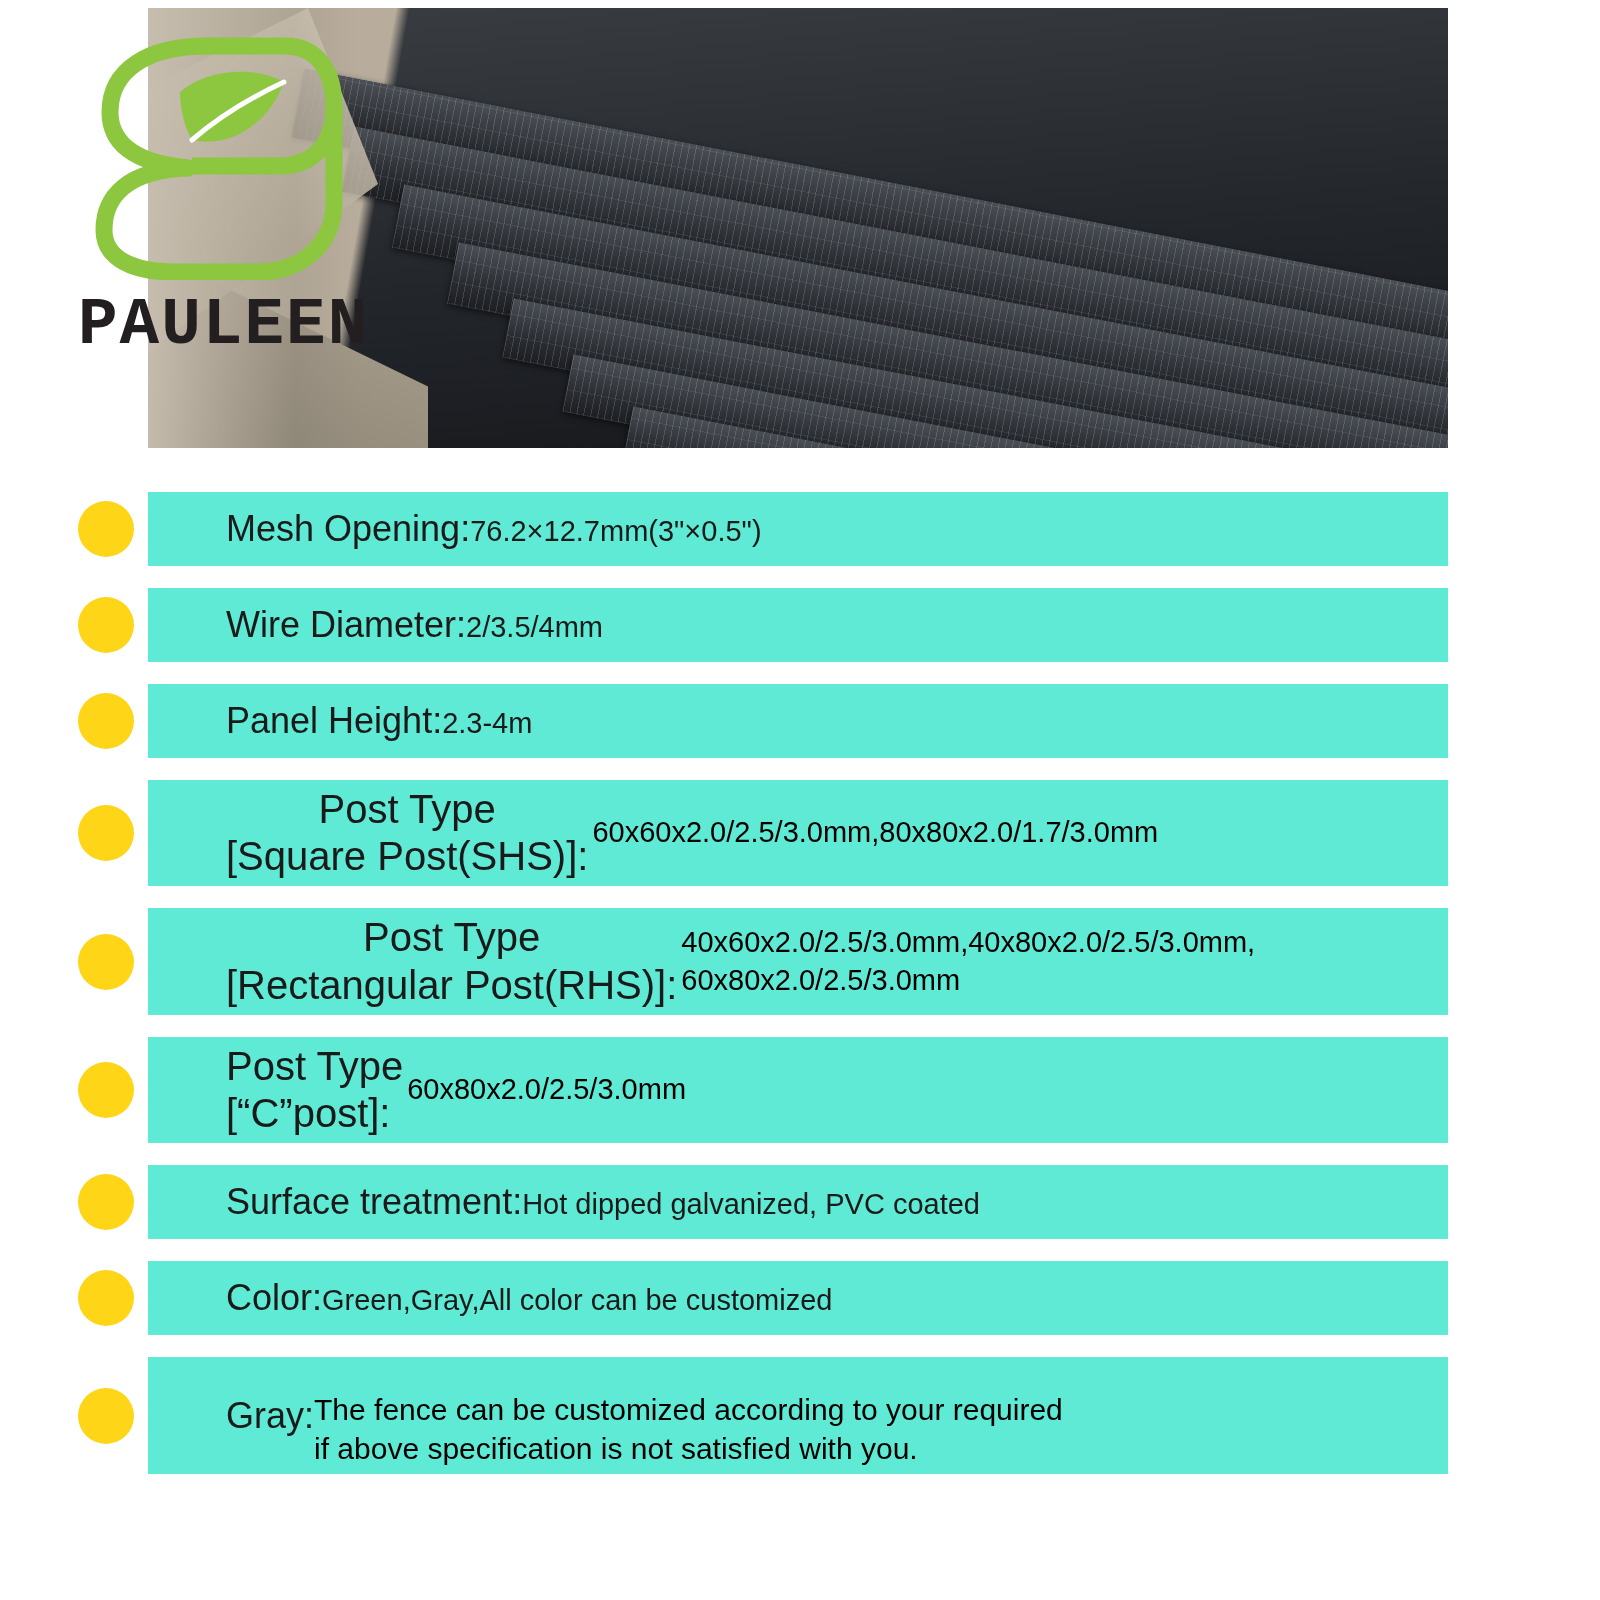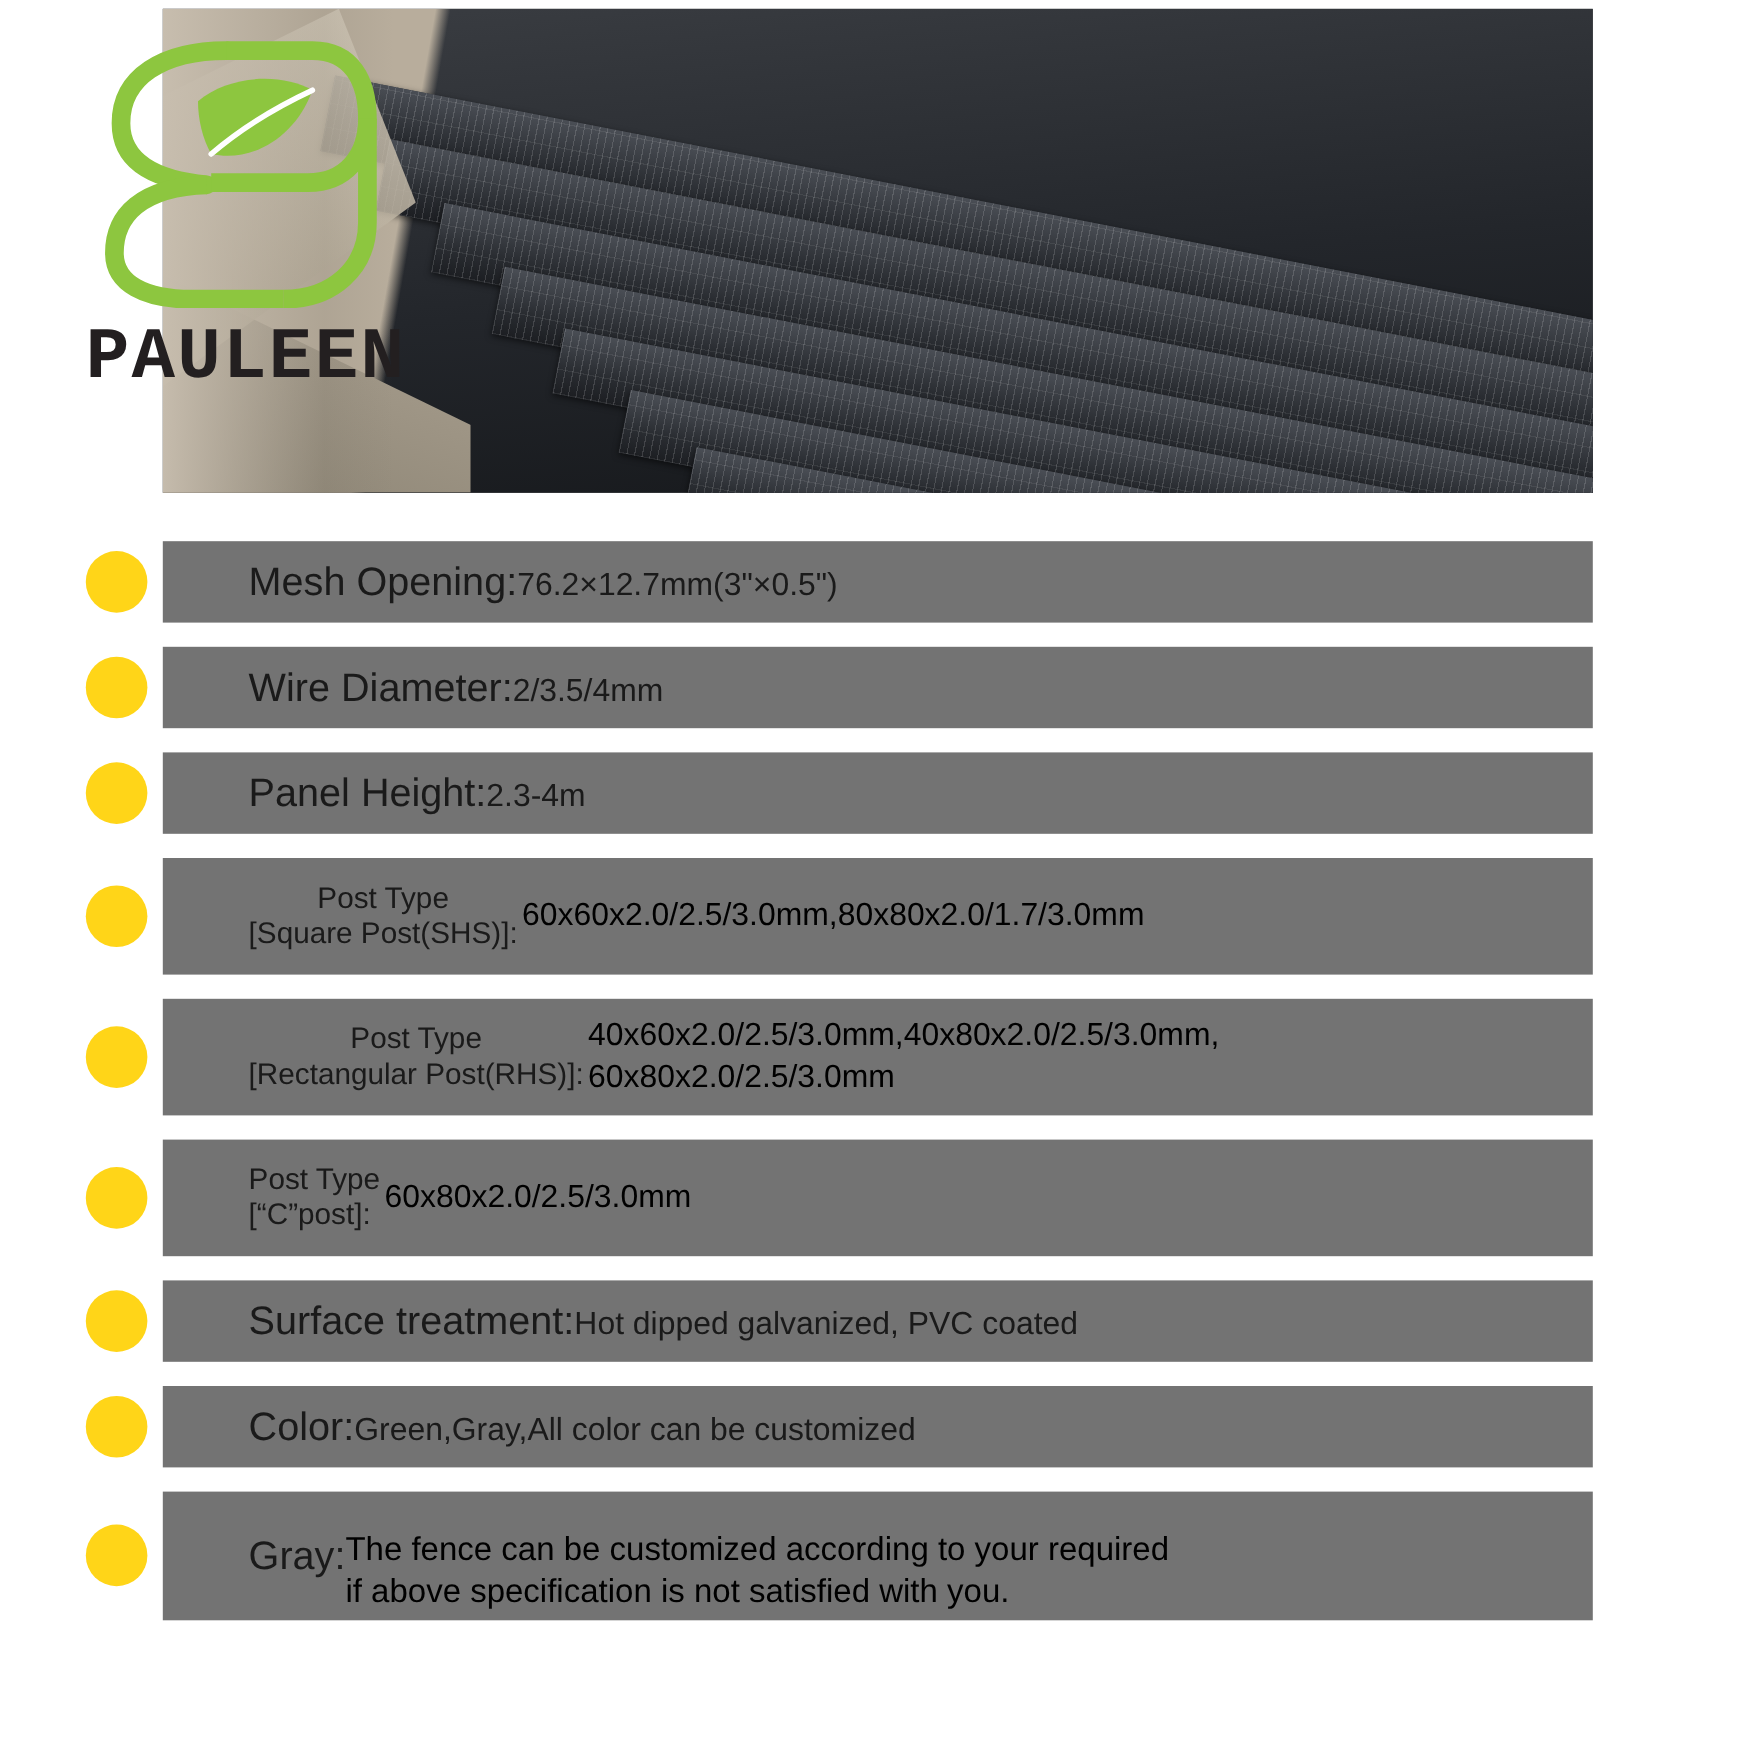--- a/index.html
+++ b/index.html
@@ -94,21 +94,21 @@
 
   
   .spec-list {
     position: absolute;
     left: 148px;
     top: 492px;
     width: 1300px;
   }
   .spec-row {
     position: relative;
-    background: #737373;
+    background: #5eead4;
     margin-bottom: 22px;
     min-height: 74px;
     display: flex;
     align-items: center;
     padding-left: 78px;
     box-sizing: border-box;
   }
   .bullet {
     position: absolute;
     left: -70px;
@@ -132,21 +132,21 @@
     white-space: nowrap;
     font-weight: 400;
   }
   .value {
     font-size: 29px;
     color: #1a1a1a;
     line-height: 1.25;
   }
   
   .label-2 {
-    font-size: 27px;
+    font-size: 40px;
     color: #1a1a1a;
     line-height: 1.18;
     white-space: pre-line;
     text-align: center;
   }
   .row-tall { min-height: 106px; }
   .row-tall .row-inner { align-items: center; }
   .label-2-left { text-align: left; }
   .value-2 {
     font-size: 29px;

